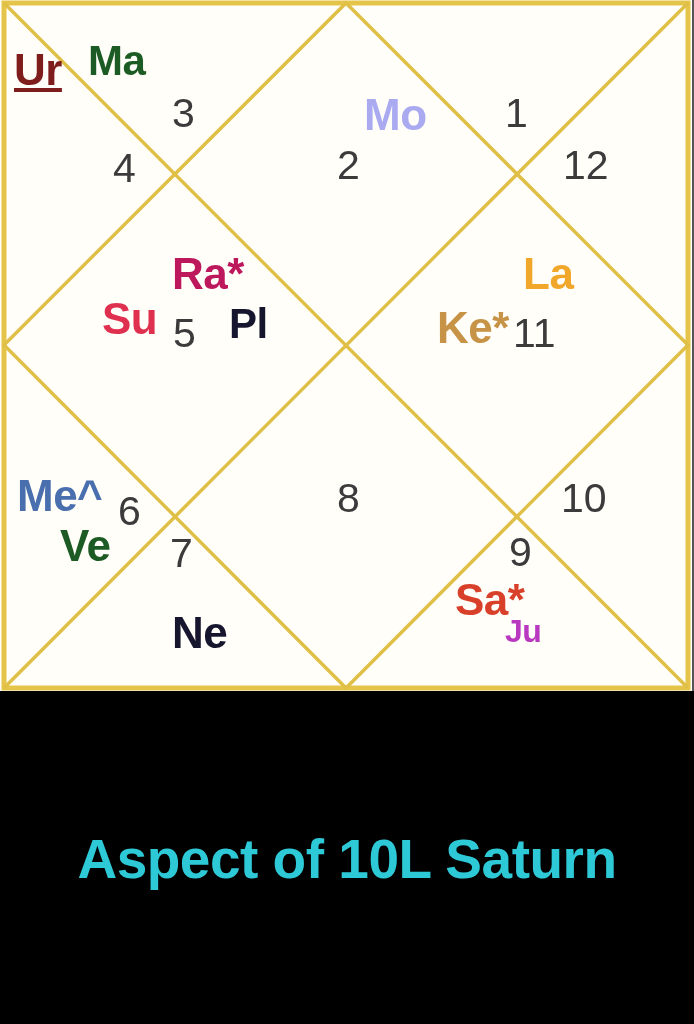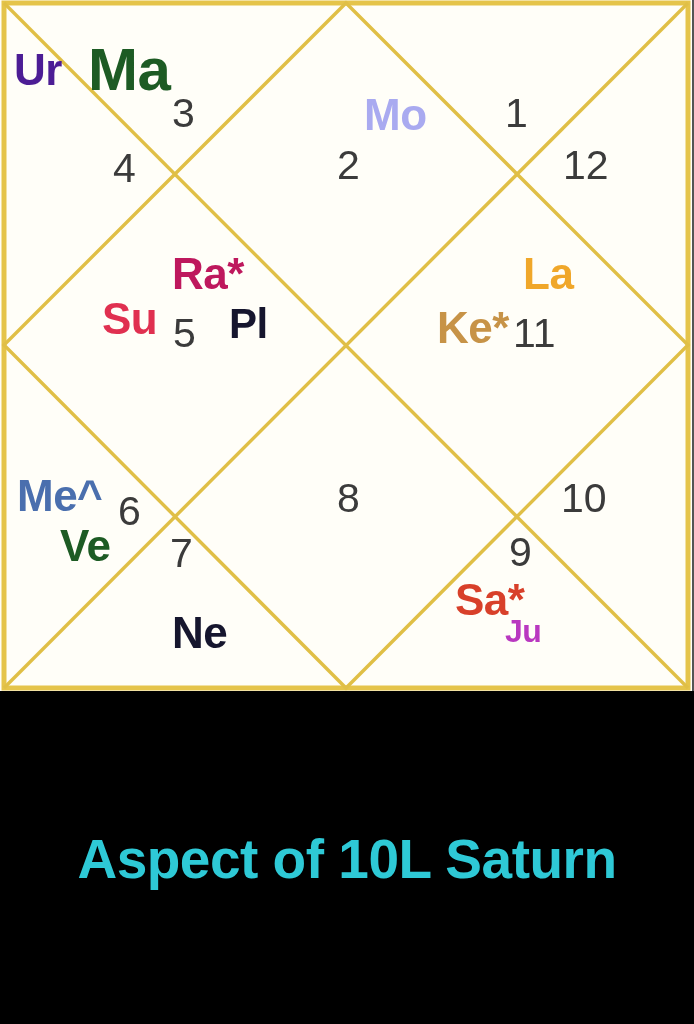--- a/index.html
+++ b/index.html
@@ -86,22 +86,22 @@
       <span class="hnum" style="left:118px; top:491px;">6</span>
       <span class="hnum" style="left:170px; top:533px;">7</span>
       <span class="hnum" style="left:337px; top:478px;">8</span>
       <span class="hnum" style="left:509px; top:532px;">9</span>
       <span class="hnum" style="left:561px; top:478px;">10</span>
       <span class="hnum" style="left:513px; top:313px;">11</span>
       <span class="hnum" style="left:563px; top:145px;">12</span>
     </div>
 
     <div>
-      <span class="glyph" style="left:14px;  top:48px;  color:#4c1d95; font-size:44px;">Ur</span>
-      <span class="glyph" style="left:88px;  top:40px;  color:#1d5b24; font-size:60px;">Ma</span>
+      <span class="glyph" style="left:14px;  top:48px;  color:#7f1d1d; font-size:44px;text-decoration:underline;">Ur</span>
+      <span class="glyph" style="left:88px;  top:40px;  color:#1d5b24; font-size:42px;">Ma</span>
       <span class="glyph" style="left:364px; top:93px;  color:#a9aaf0; font-size:44px;">Mo</span>
       <span class="glyph" style="left:172px; top:252px; color:#be185d; font-size:44px;">Ra*</span>
       <span class="glyph" style="left:102px; top:297px; color:#e03050; font-size:44px;">Su</span>
       <span class="glyph" style="left:229px; top:303px; color:#16162e; font-size:42px;">Pl</span>
       <span class="glyph" style="left:523px; top:252px; color:#f0a72a; font-size:44px;">La</span>
       <span class="glyph" style="left:437px; top:306px; color:#c79347; font-size:44px;">Ke*</span>
       <span class="glyph" style="left:17px;  top:474px; color:#4a6fae; font-size:44px;">Me^</span>
       <span class="glyph" style="left:60px;  top:524px; color:#1d5b24; font-size:44px;">Ve</span>
       <span class="glyph" style="left:172px; top:611px; color:#16162e; font-size:44px;">Ne</span>
       <span class="glyph" style="left:455px; top:578px; color:#d8402a; font-size:44px;">Sa*</span>

